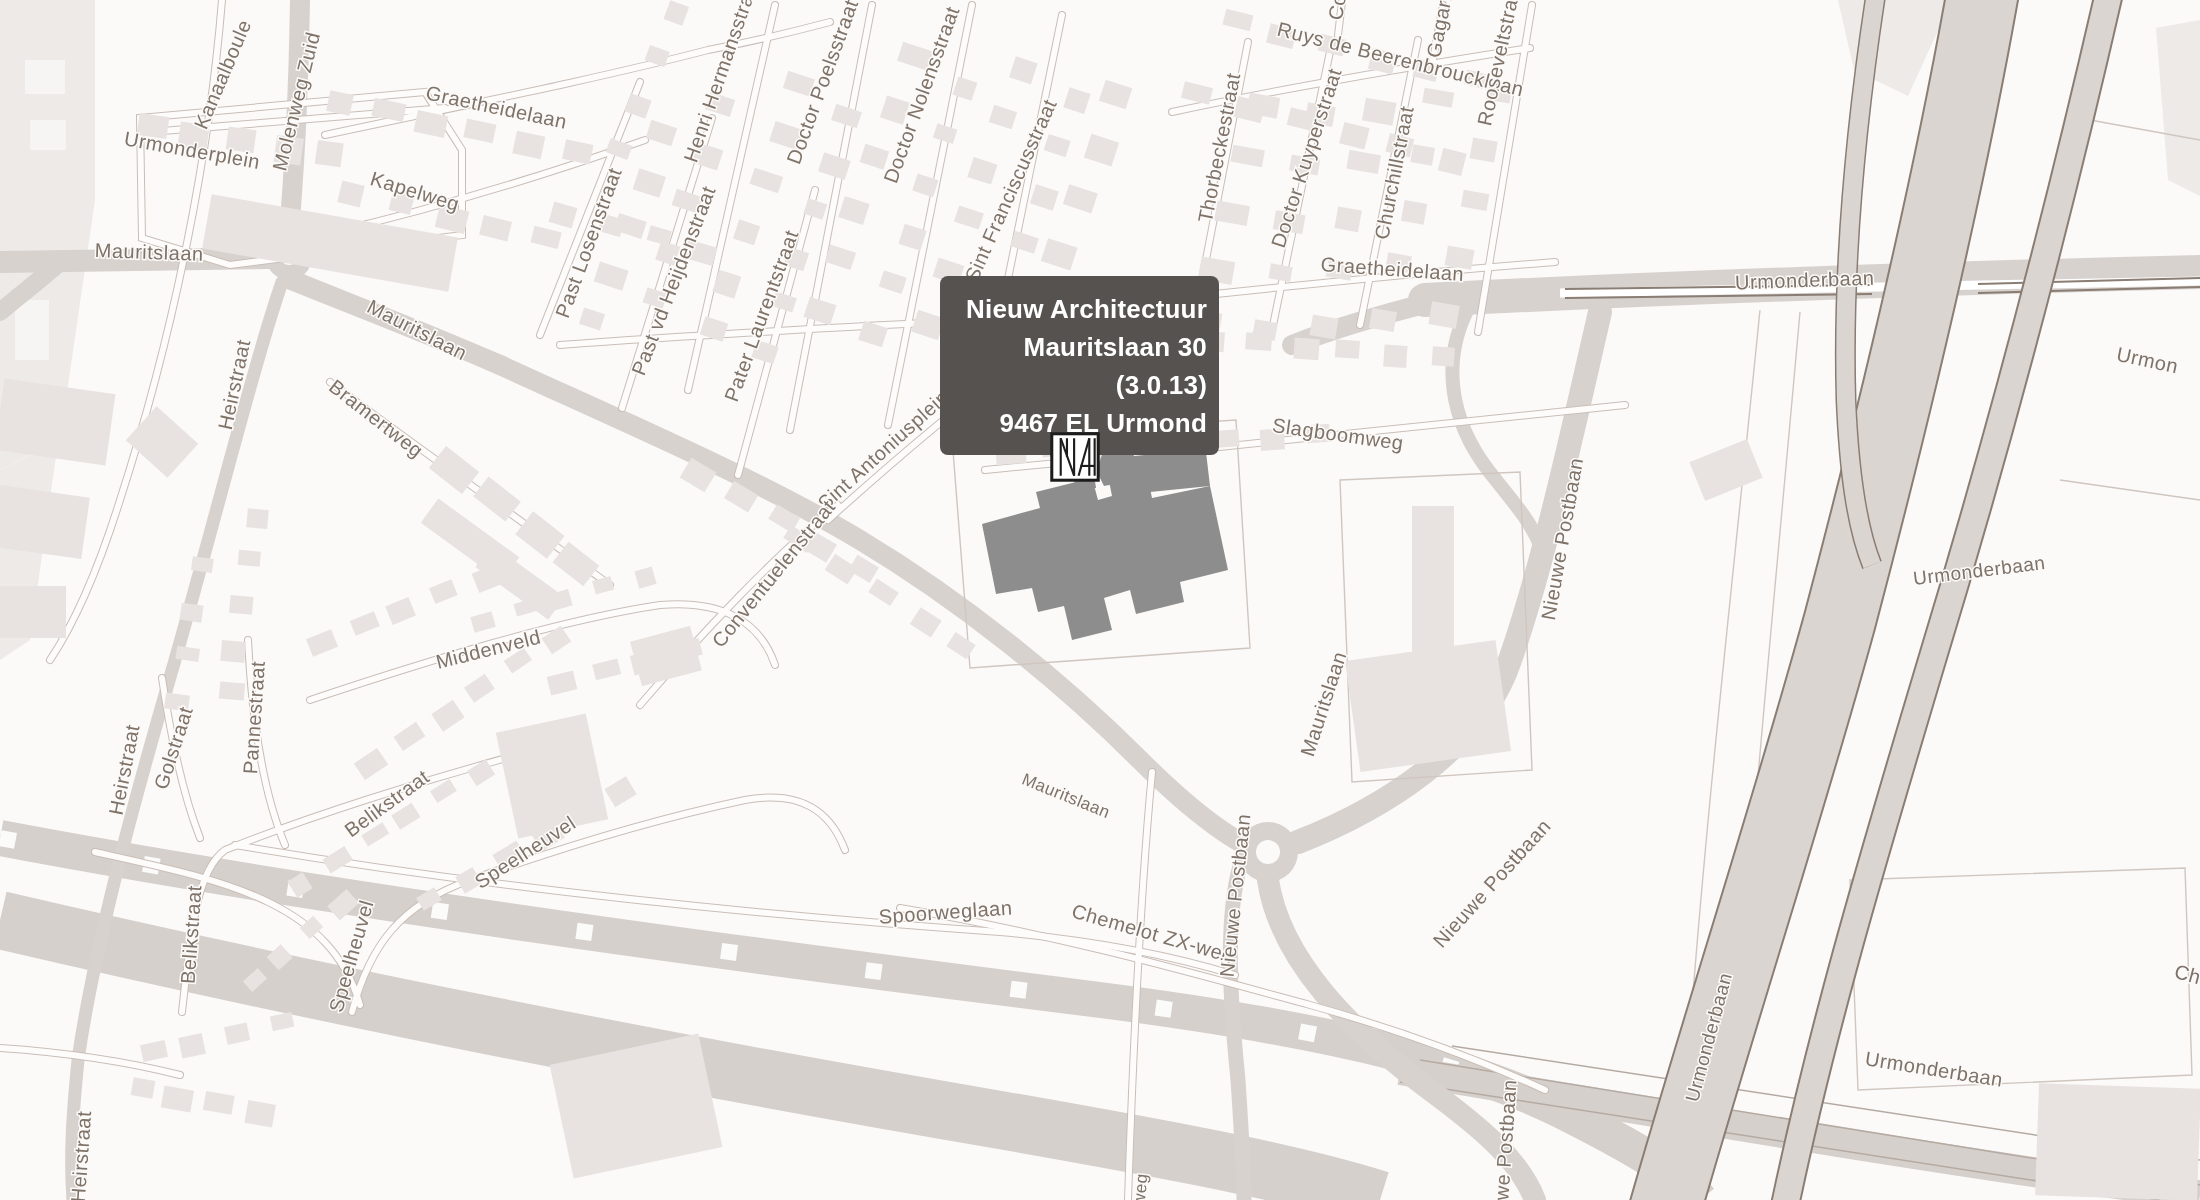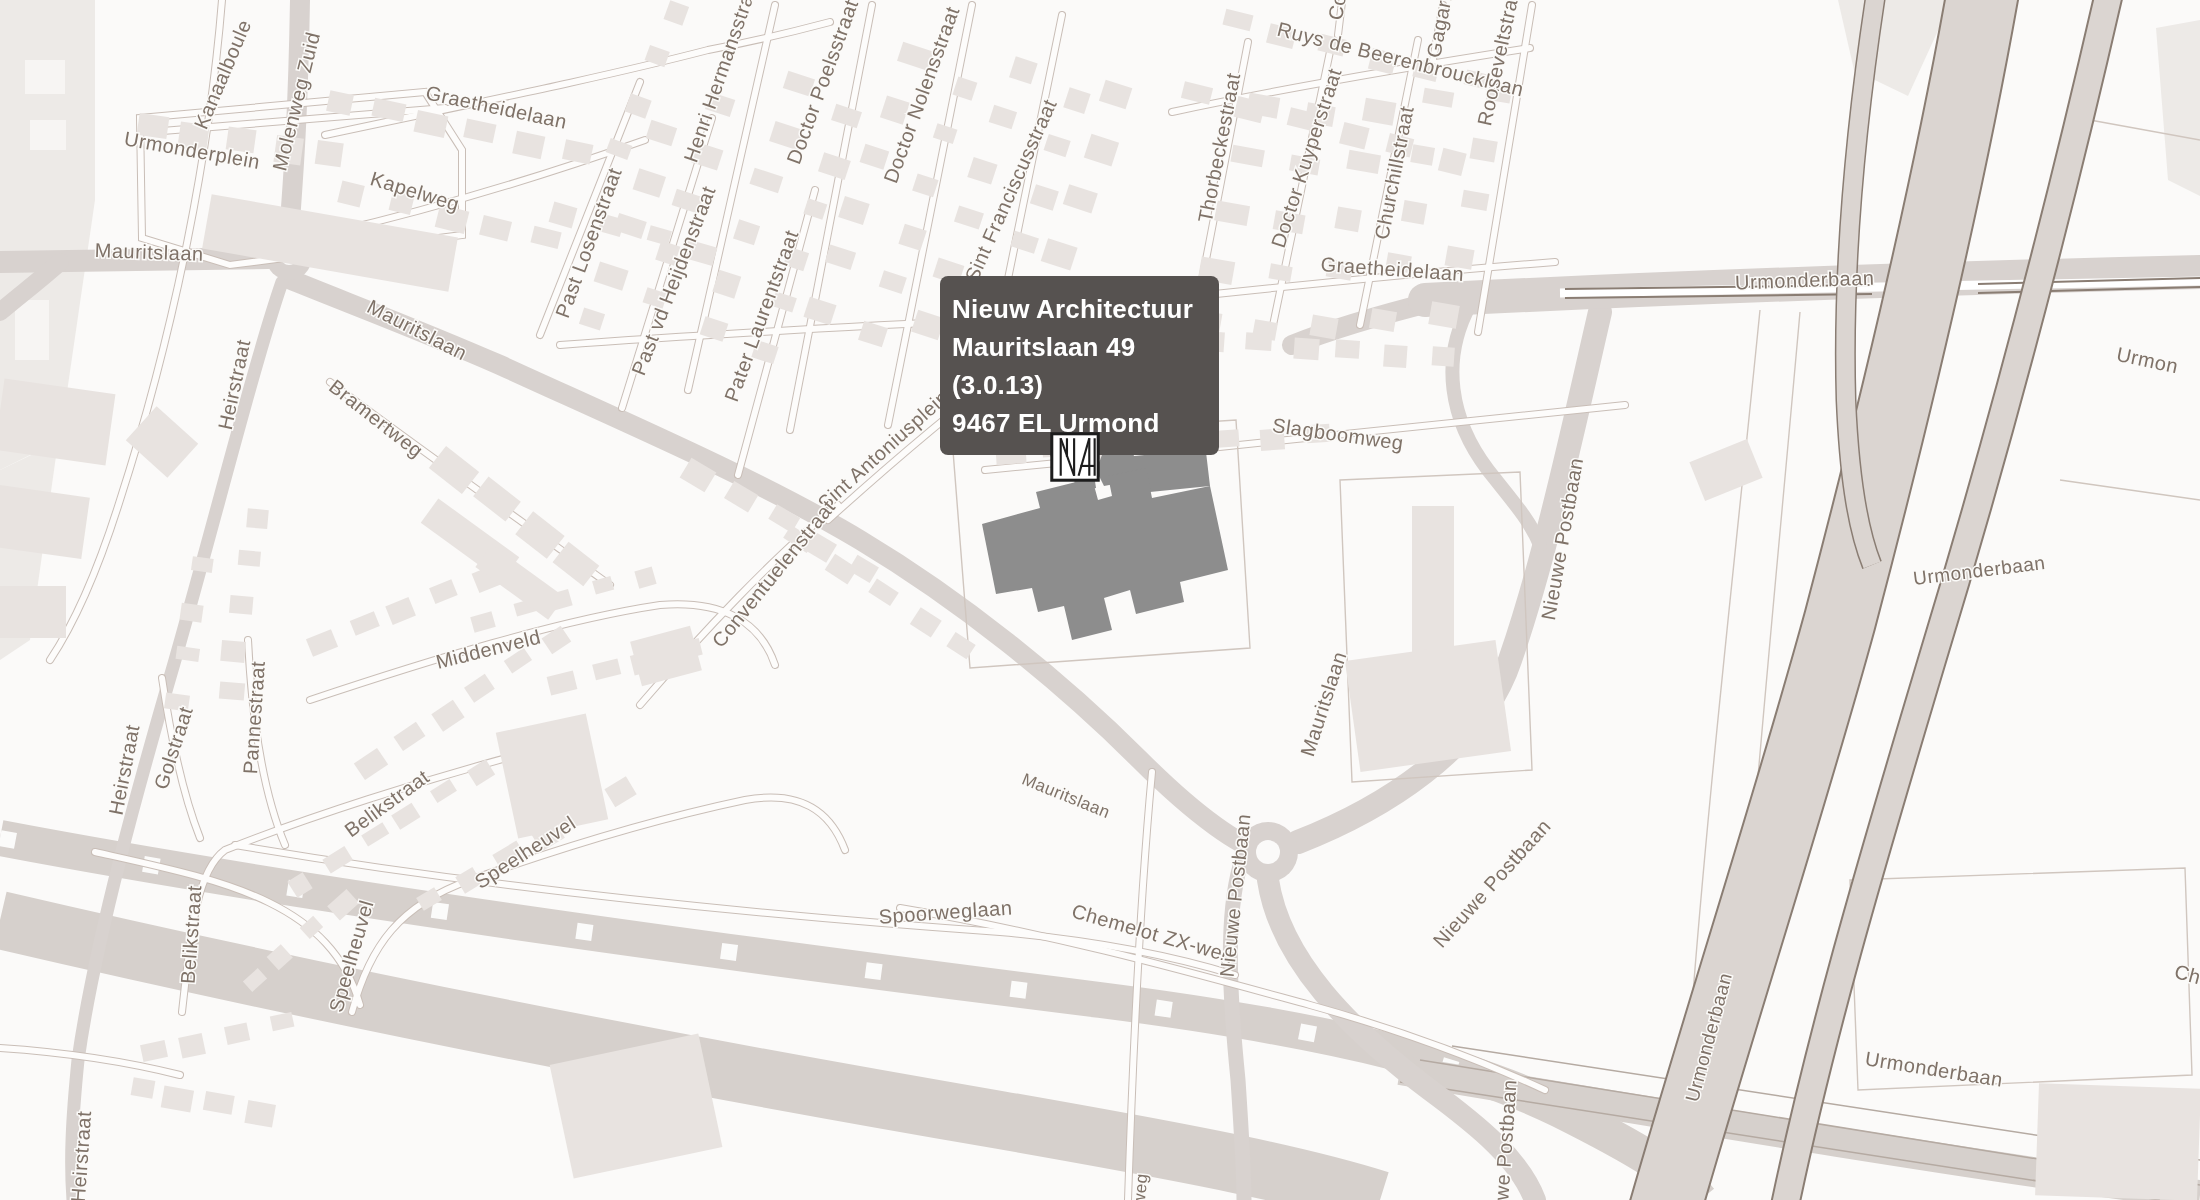--- a/index.html
+++ b/index.html
@@ -3,21 +3,21 @@
 <meta charset="utf-8">
 <style>
   html,body{margin:0;padding:0;background:#fbfaf9;}
   #stage{position:relative;width:2200px;height:1200px;overflow:hidden;
          font-family:"Liberation Sans",sans-serif;background:var(--land,#fbfaf9);}
   #map-svg{position:absolute;left:0;top:0;}
   .lbl{fill:var(--label,#7f7268);paint-order:stroke;stroke:#fbfaf8;stroke-width:3px;
        font-family:"Liberation Sans",sans-serif;letter-spacing:.5px;}
   #tooltip{position:absolute;left:940px;top:276px;width:255px;
            background:var(--tooltip_bg,#565250);color:var(--tooltip_text,#fff);
-           border-radius:8px;padding:14px 12px 13px 12px;text-align:left;
+           border-radius:8px;padding:14px 12px 13px 12px;text-align:right;
            font-size:26px;line-height:38px;font-weight:600;letter-spacing:.2px;}
   #tooltip .arrow{position:absolute;bottom:-22px;left:108px;width:0;height:0;
            border-left:25px solid transparent;border-right:25px solid transparent;
            border-top:24px solid var(--tooltip_bg,#565250);}
   #logo-marker{position:absolute;left:1050px;top:432px;width:50px;height:50px;cursor:pointer;}
 </style>
 </head>
 <body>
 
 <div id="stage">
@@ -430,21 +430,21 @@
         <text x="1715" y="1039" text-anchor="middle" font-size="19" transform="rotate(-75 1715 1039)" class="lbl">Urmonderbaan</text>
         <text x="1933" y="1076" text-anchor="middle" font-size="20" transform="rotate(9 1933 1076)" class="lbl">Urmonderbaan</text>
         <text x="88" y="1157" text-anchor="middle" font-size="20" transform="rotate(-86 88 1157)" class="lbl">Heirstraat</text>
         <text x="2186" y="981" text-anchor="middle" font-size="20" transform="rotate(15 2186 981)" class="lbl">Ch</text>
         <text x="1146" y="1190" text-anchor="middle" font-size="17" transform="rotate(-85 1146 1190)" class="lbl">weg</text>
       </g>
 </svg>
 
 <div id="tooltip">
   <div>Nieuw Architectuur</div>
-  <div>Mauritslaan 49 (3.0.13)</div>
+  <div>Mauritslaan 30 (3.0.13)</div>
   <div>9467 EL Urmond</div>
   <div class="arrow"></div>
 </div>
 
 <div id="logo-marker">
   <svg width="50" height="50" viewBox="0 0 56 56">
     <rect x="2" y="2" width="52" height="52" fill="#ffffff" stroke="var(--marker_stroke)" stroke-width="3.4"></rect>
     <g stroke="var(--marker_stroke)" stroke-width="2.4" fill="none">
       <path d="M12,7 V49"></path>
       <path d="M12,7 L27,49"></path>

